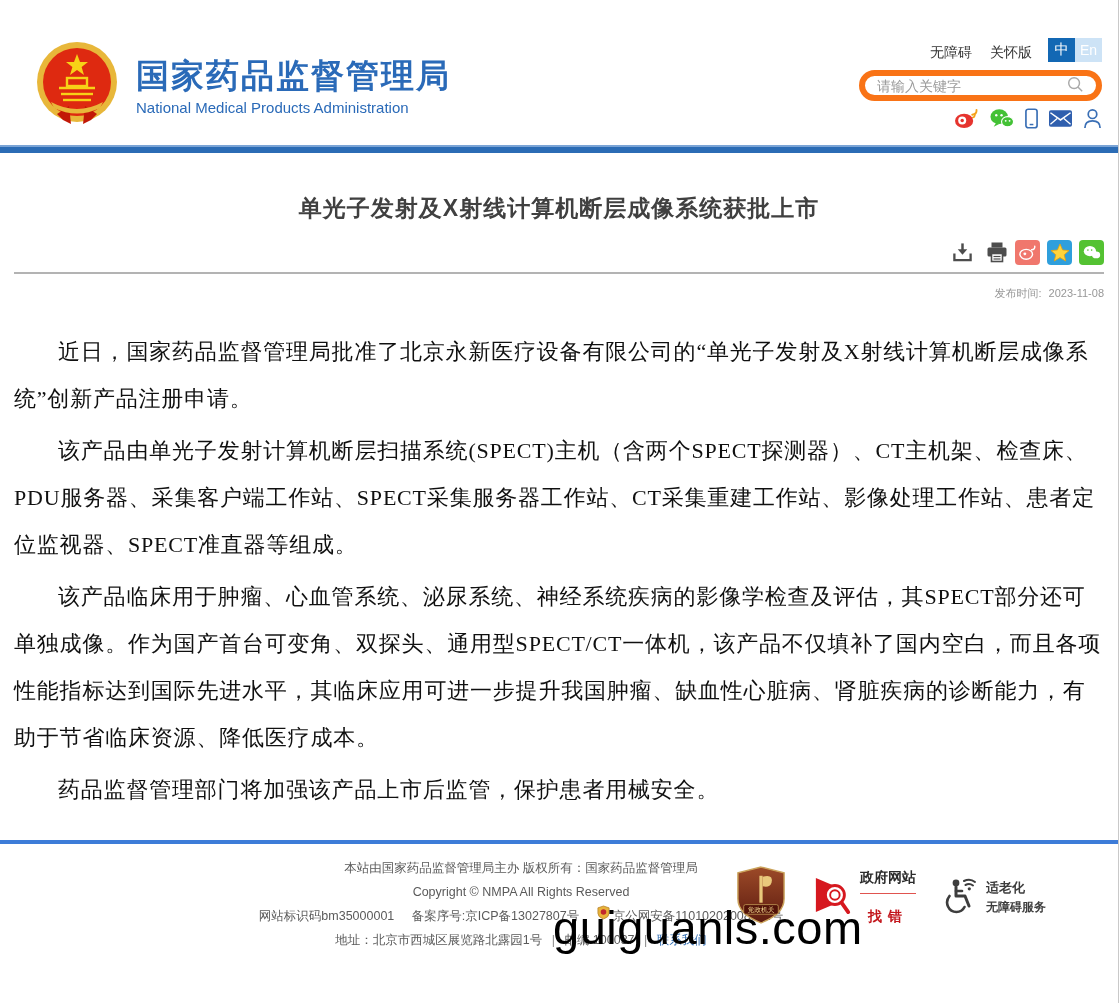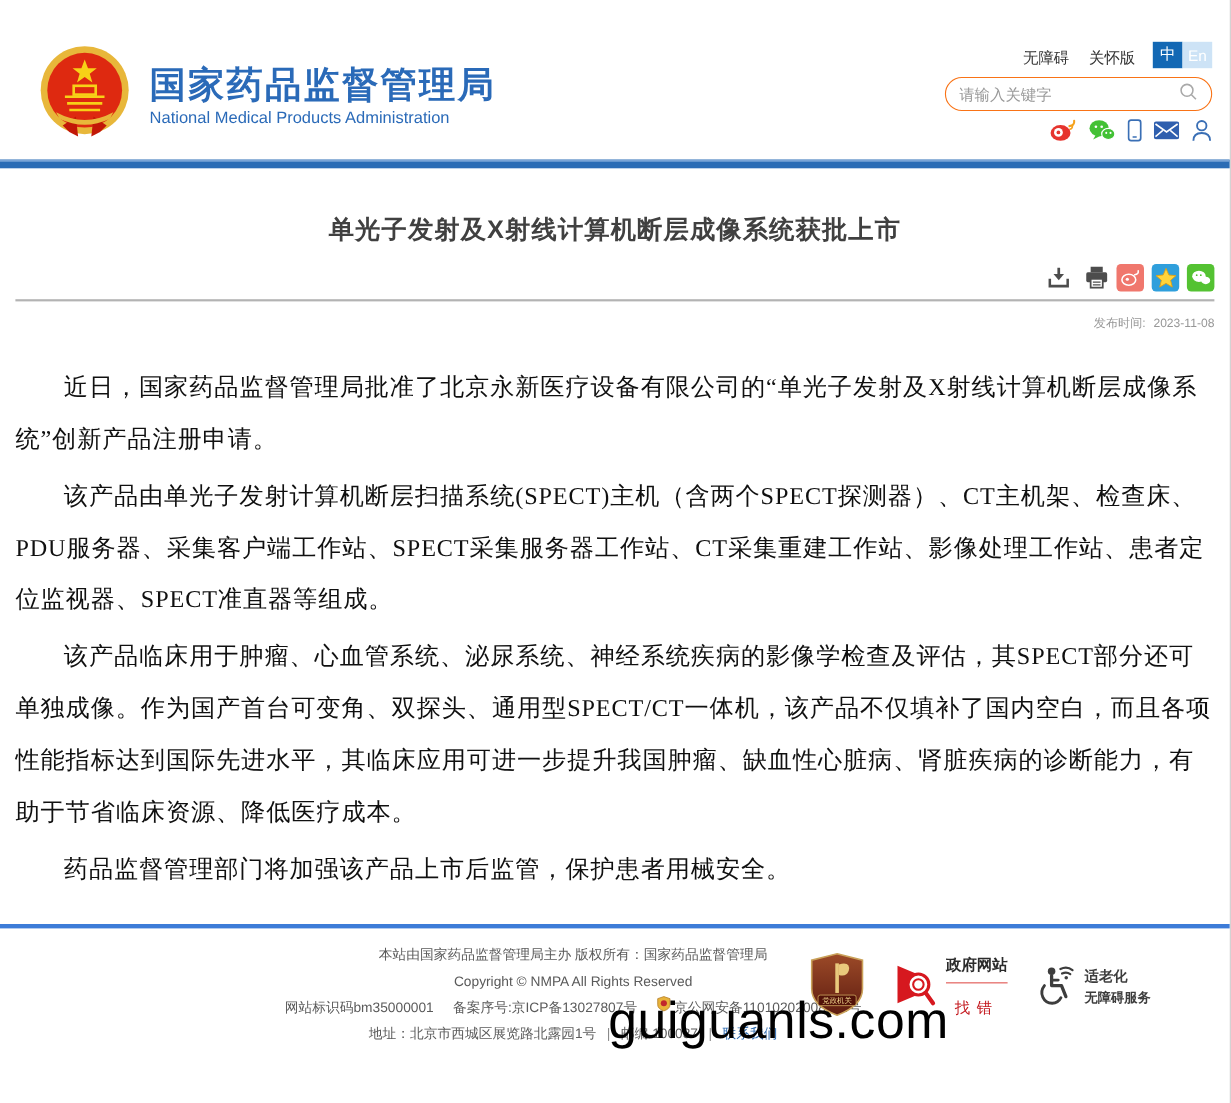--- a/index.html
+++ b/index.html
@@ -17,21 +17,21 @@
   .brand-text .brand-sub { font-size:15px; color:#2a6ab8; margin-top:3px; }
 
   .top-links { position:absolute; right:16px; top:38px; display:flex; align-items:flex-end; font-size:14px; color:#333; }
   .top-links .tlink { margin-left:18px; cursor:pointer; }
   .lang-group { display:flex; margin-left:16px; }
   .lang-btn { width:27px; height:24px; display:flex; align-items:center; justify-content:center; font-size:14px; cursor:pointer; }
   .lang-zh { background:#1368b4; color:#fff; }
   .lang-en { background:#cde3f6; color:#fff; }
 
   .search-box { position:absolute; right:16px; top:70px; width:243px; height:31px;
-    border:1px solid #f97316; border-radius:16px; display:flex; align-items:center; padding:0 12px; background:#fff; }
+    border:6px solid #f97316; border-radius:16px; display:flex; align-items:center; padding:0 12px; background:#fff; }
   .search-box input { border:none; outline:none; flex:1; font-size:14px; color:#333; background:transparent; font-family:inherit; }
   .search-box input::placeholder { color:#9a9a9a; }
 
   .social-row { position:absolute; right:16px; top:108px; display:flex; align-items:center; gap:11px; }
   .social-row .sicon { display:flex; align-items:center; cursor:pointer; }
 
   .blue-bar { height:8px; background:#2b6cb5; box-shadow:inset 0 2px 0 #7aa4d6; }
 
   
   .article { position:relative; padding:40px 14px 0 14px; }
@@ -56,21 +56,21 @@
   .footer-text { position:absolute; left:0; top:12px; width:1042px; text-align:center;
     font-size:12.5px; color:#5a5a5a; line-height:24px; }
   .footer-text .sep { margin:0 6px; color:#8a8a8a; }
   .footer-text .flink { color:#2f6bb0; cursor:pointer; }
   .police-wrap { display:inline-flex; align-items:center; gap:3px; margin-left:14px; }
   .gap-left { margin-left:14px; }
   .footer-badges { position:absolute; right:72px; top:22px; display:flex; align-items:center; gap:28px; }
   .badge { display:flex; align-items:center; gap:8px; cursor:pointer; }
   .ff-text { display:flex; flex-direction:column; align-items:center; }
   .ff-title { font-size:14px; font-weight:bold; color:#2b2b2b; padding-bottom:6px; border-bottom:1.5px solid #e0534f; }
-  .ff-action { font-size:14px; color:#c3161c; letter-spacing:6px; margin-top:14px; font-weight:normal; }
+  .ff-action { font-size:14px; color:#c3161c; letter-spacing:6px; margin-top:14px; font-weight:bold; }
   .ag-text { display:flex; flex-direction:column; }
   .ag-l1 { font-size:13px; font-weight:bold; color:#3d3d3d; }
   .ag-l2 { font-size:12px; font-weight:bold; color:#3d3d3d; margin-top:2px; }
   .watermark { position:absolute; left:553px; top:56px; font-size:47px; color:#000;
     font-family:"Liberation Sans","DejaVu Sans",sans-serif; letter-spacing:0.5px; white-space:nowrap; }
 </style>
 </head>
 <body>
 
 <div class="page">

